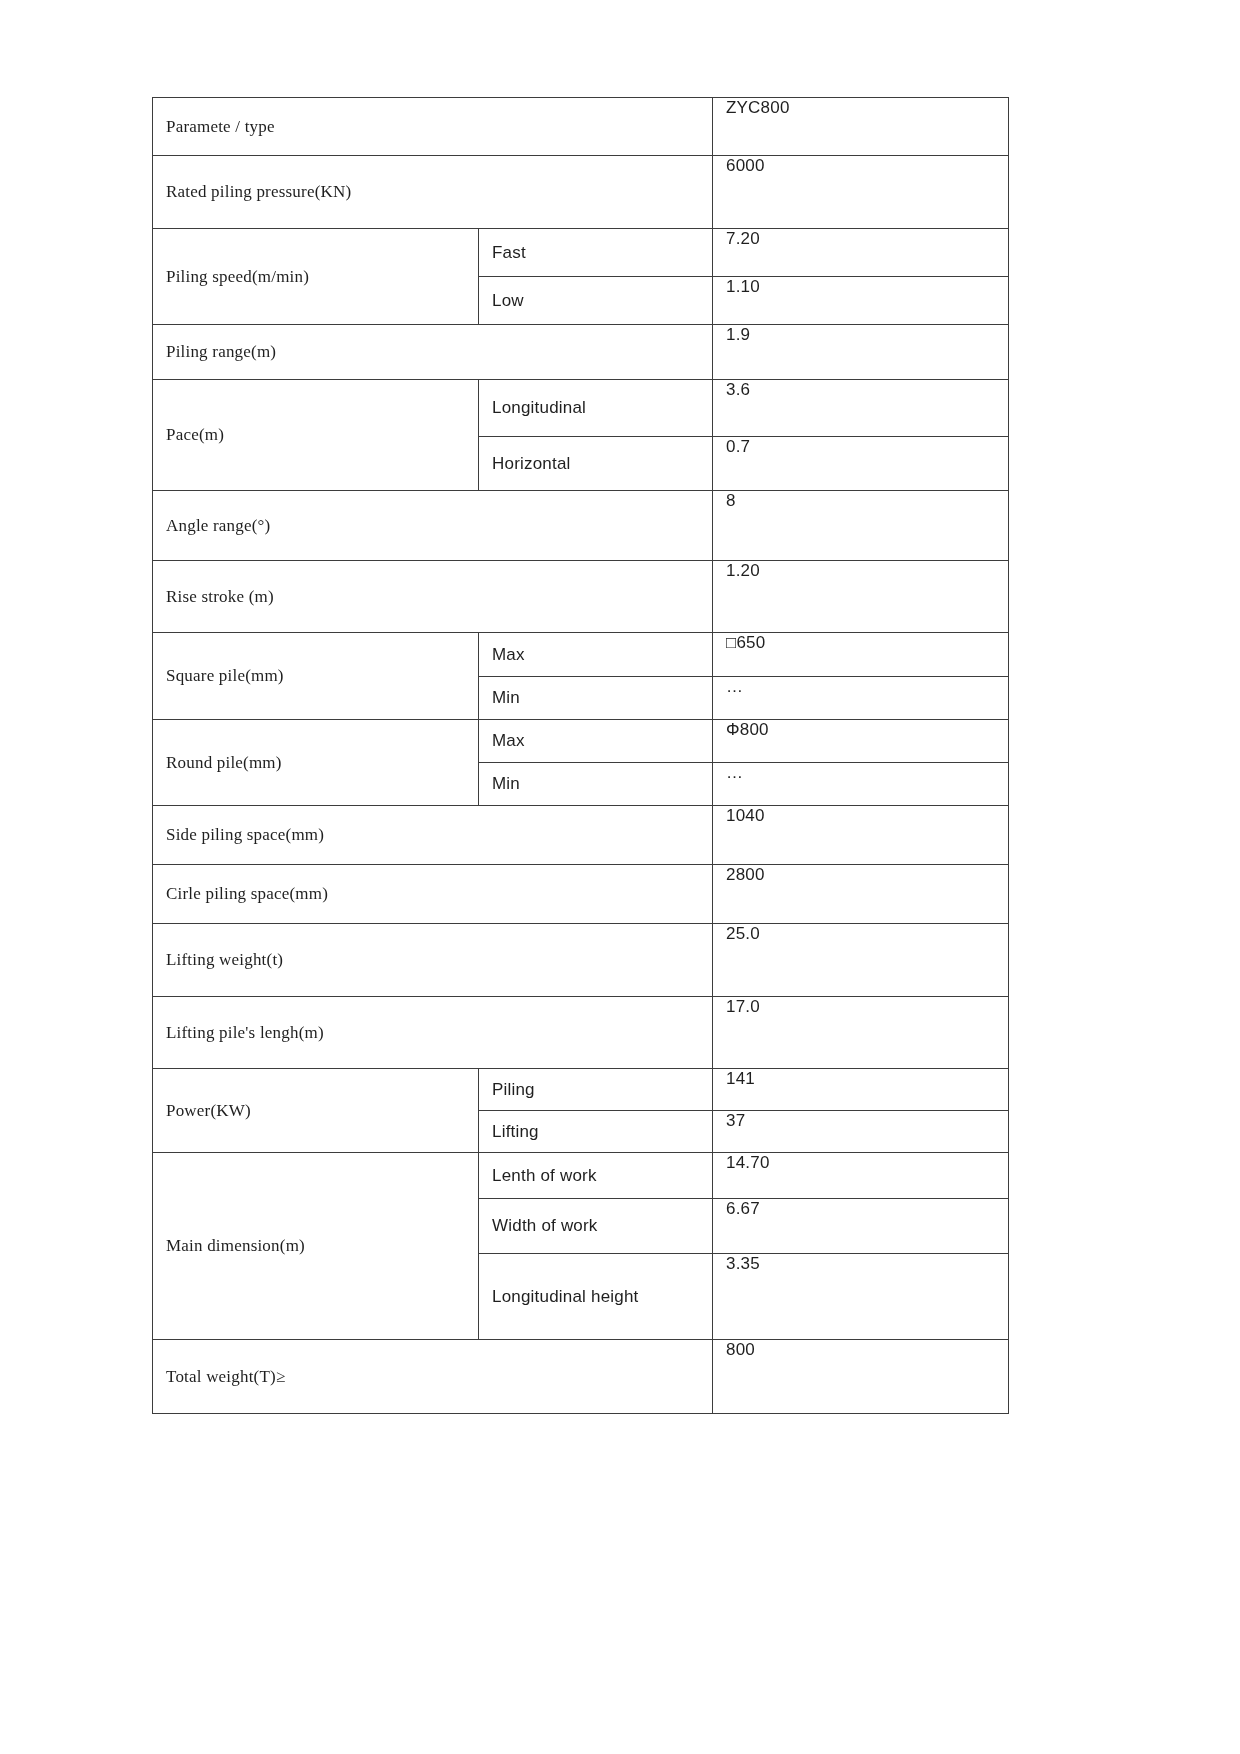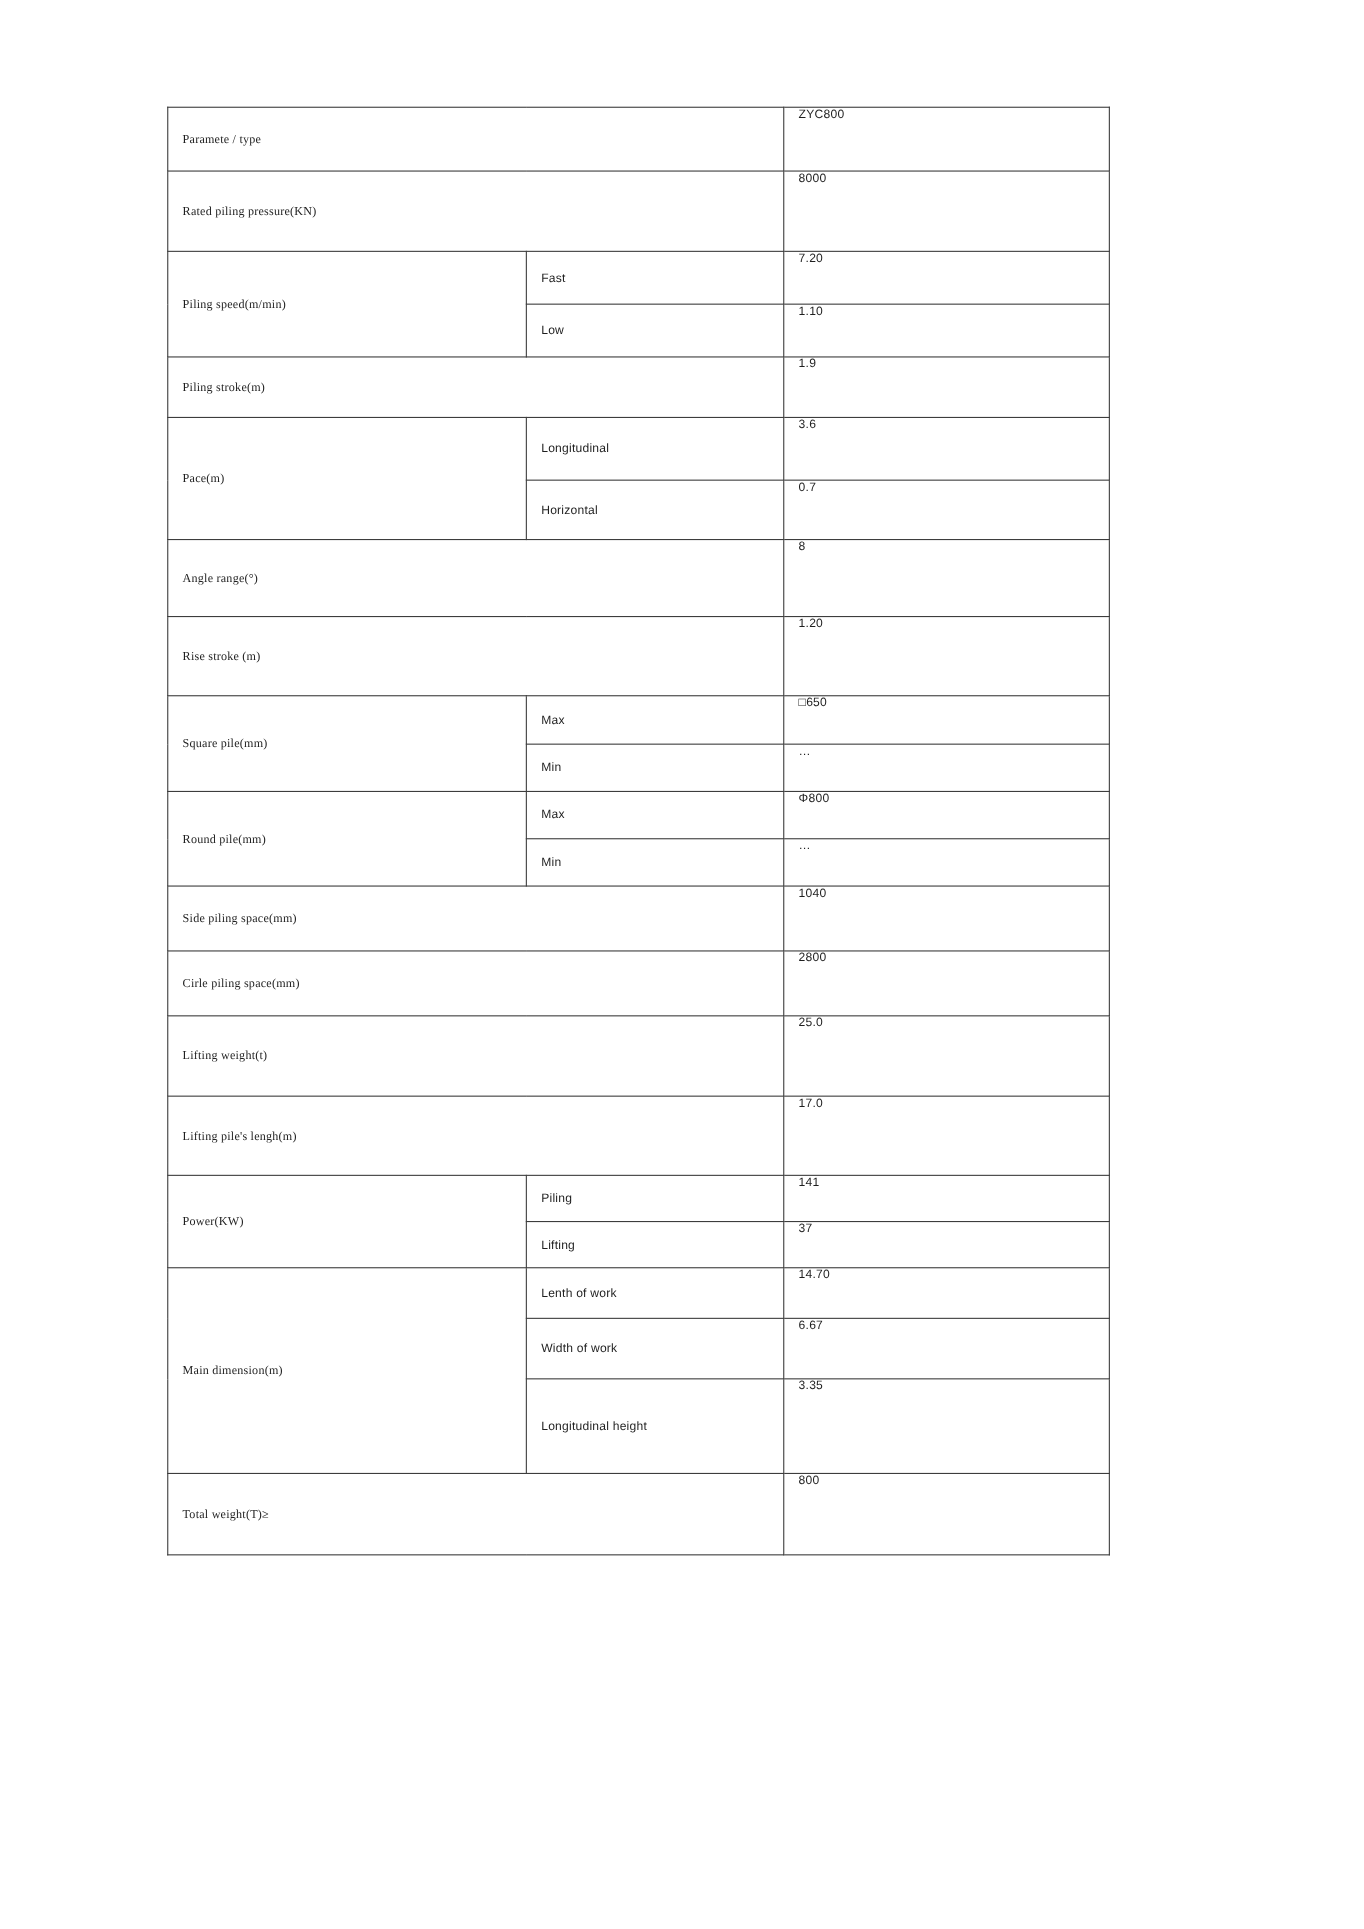--- a/index.html
+++ b/index.html
@@ -10,21 +10,21 @@
     color: #1f1f1f;
   }
   .page { position: relative; width: 1240px; height: 1754px; background:#ffffff; }
   table.spec {
     position: absolute; left: 152px; top: 97px;
     border-collapse: collapse; table-layout: fixed; width: 856px;
   }
   table.spec td {
     border: 1px solid #3d3d3d;
     padding: 0 6px 0 13px;
-    font-size: 11px;
+    font-size: 17px;
     letter-spacing: 0.2px;
     overflow: hidden;
   }
   td.label { vertical-align: middle; font-family: Liberation Serif, serif; }
   td.sub   { vertical-align: middle; }
   td.value { vertical-align: top; padding-top: 13px; }
   col.c1 { width: 326px; } col.c2 { width: 234px; } col.c3 { width: 296px; }
 </style>
 </head>
 <body>
@@ -38,35 +38,35 @@
       </colgroup>
 
     <tbody>
         <tr style="height:58px">
       <td class="label" colspan="2">Paramete / type</td>
       <td class="value">ZYC800</td>
     </tr>
 
     <tr style="height:73px">
       <td class="label" colspan="2">Rated piling pressure(KN)</td>
-      <td class="value">8000</td>
+      <td class="value">6000</td>
     </tr>
 
     <tr style="height:48px">
       <td class="label" rowspan="2">Piling speed(m/min)</td>
       <td class="sub">Fast</td>
       <td class="value">7.20</td>
     </tr>
     <tr style="height:48px">
       <td class="sub">Low</td>
       <td class="value">1.10</td>
     </tr>
 
     <tr style="height:55px">
-      <td class="label" colspan="2">Piling stroke(m)</td>
+      <td class="label" colspan="2">Piling range(m)</td>
       <td class="value">1.9</td>
     </tr>
 
     <tr style="height:57px">
       <td class="label" rowspan="2">Pace(m)</td>
       <td class="sub">Longitudinal</td>
       <td class="value">3.6</td>
     </tr>
     <tr style="height:54px">
       <td class="sub">Horizontal</td>

